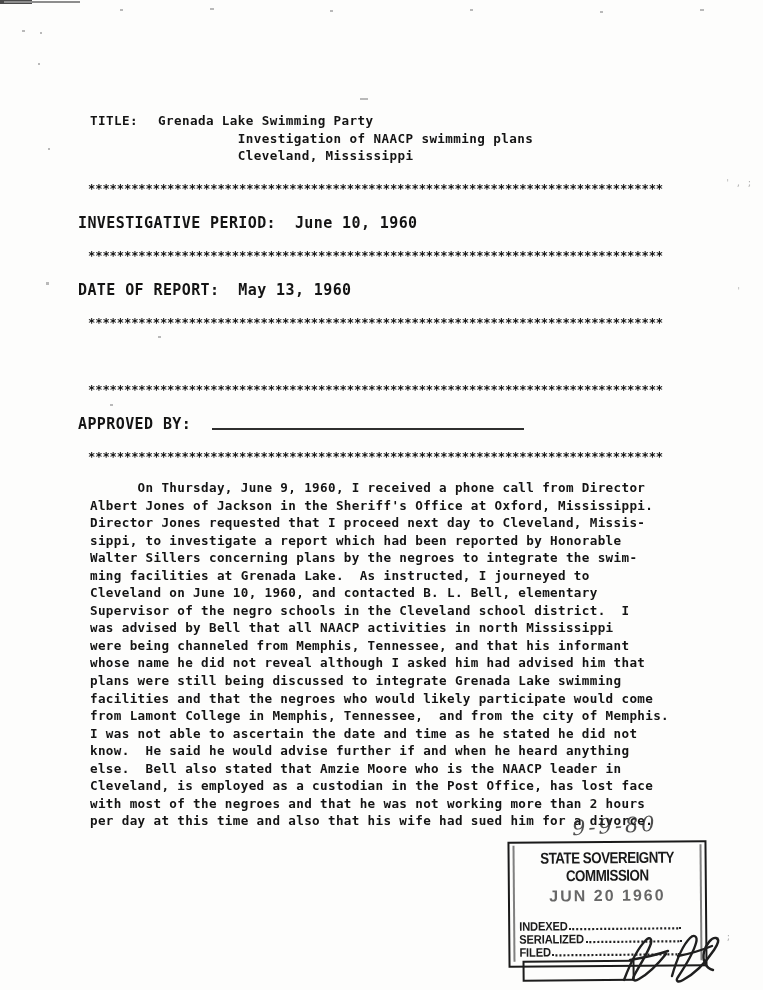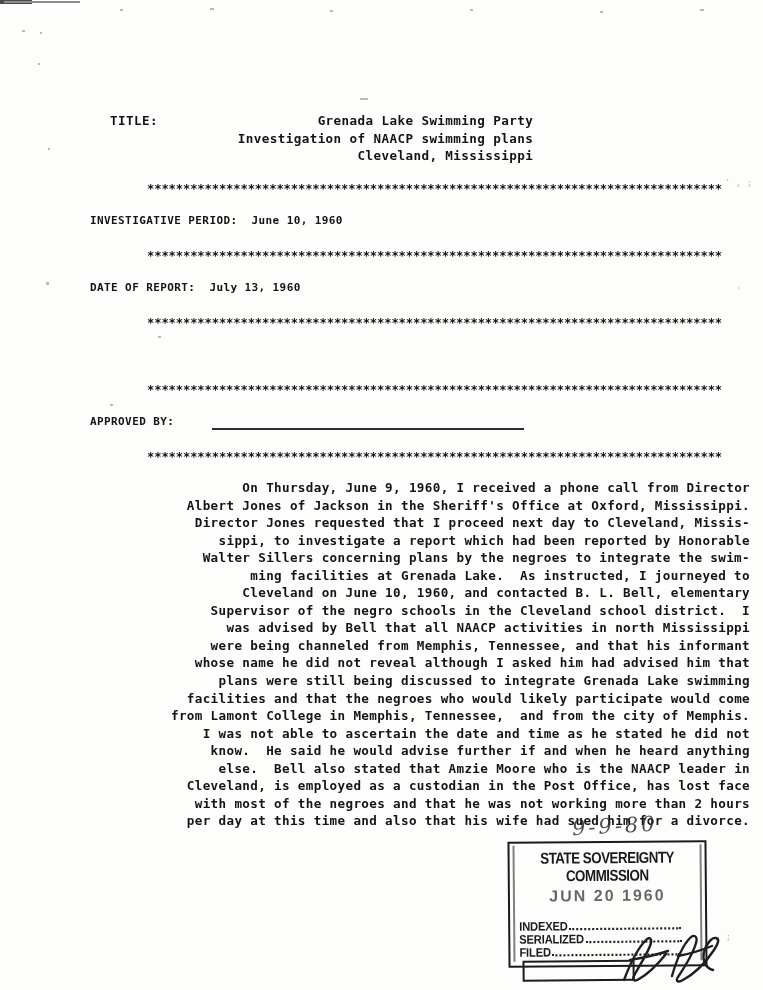--- a/index.html
+++ b/index.html
@@ -34,21 +34,20 @@
   }
   .speck {
     position: absolute;
     background: #b9b9b9;
   }
   .doc {
     position: absolute;
     top: 0; left: 0;
     width: 695px;
     height: 990px;
-    text-align: right;
   }
   .typed {
     position: absolute;
     font-family: "DejaVu Sans Mono", monospace;
     color: #141414;
     font-weight: bold;
     white-space: pre;
     letter-spacing: 0.4px;
   }
   .title-block {
@@ -67,22 +66,22 @@
     font-size: 12.2px;
     font-weight: bold;
     color: #121212;
     white-space: nowrap;
     overflow: hidden;
     width: 634px;
     letter-spacing: -0.15px;
   }
   .field {
     position: absolute;
-    left: 90px;
-    font-size: 11px;
+    left: 78px;
+    font-size: 15px;
   }
   .approved-line {
     position: absolute;
     left: 212px;
     top: 428px;
     width: 312px;
     height: 0;
     border-top: 2.2px solid #1d1d1d;
     opacity: 0.92;
   }
@@ -244,21 +243,21 @@
     <div class="typed title-block"><span class="title-label">TITLE:</span><span class="title-lines">Grenada Lake Swimming Party
           Investigation of NAACP swimming plans
           Cleveland, Mississippi</span></div>
 
     <div class="stars" style="top:182px;">********************************************************************************</div>
 
     <div class="typed field" style="top:214px;">INVESTIGATIVE PERIOD:  June 10, 1960</div>
 
     <div class="stars" style="top:249px;">********************************************************************************</div>
 
-    <div class="typed field" style="top:281px;">DATE OF REPORT:  July 13, 1960</div>
+    <div class="typed field" style="top:281px;">DATE OF REPORT:  May 13, 1960</div>
 
     <div class="stars" style="top:316px;">********************************************************************************</div>
 
 
     <div class="stars" style="top:383px;">********************************************************************************</div>
 
     <div class="typed field" style="top:415px;">APPROVED BY:</div>
     <div class="approved-line"></div>
 
     <div class="stars" style="top:450px;">********************************************************************************</div>

